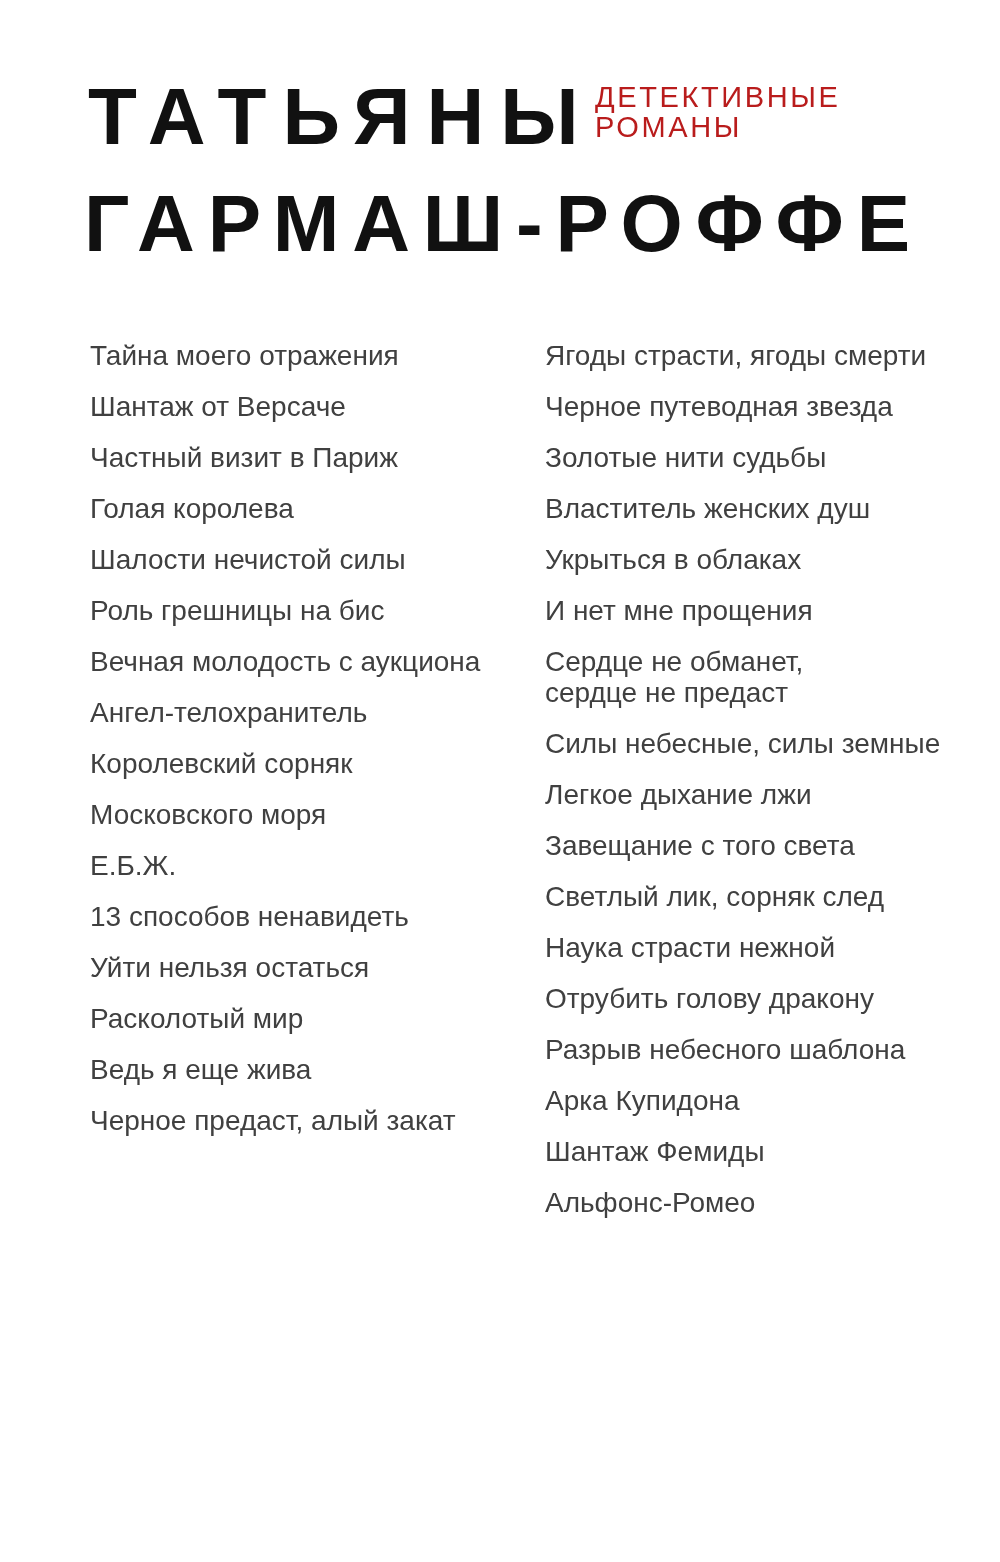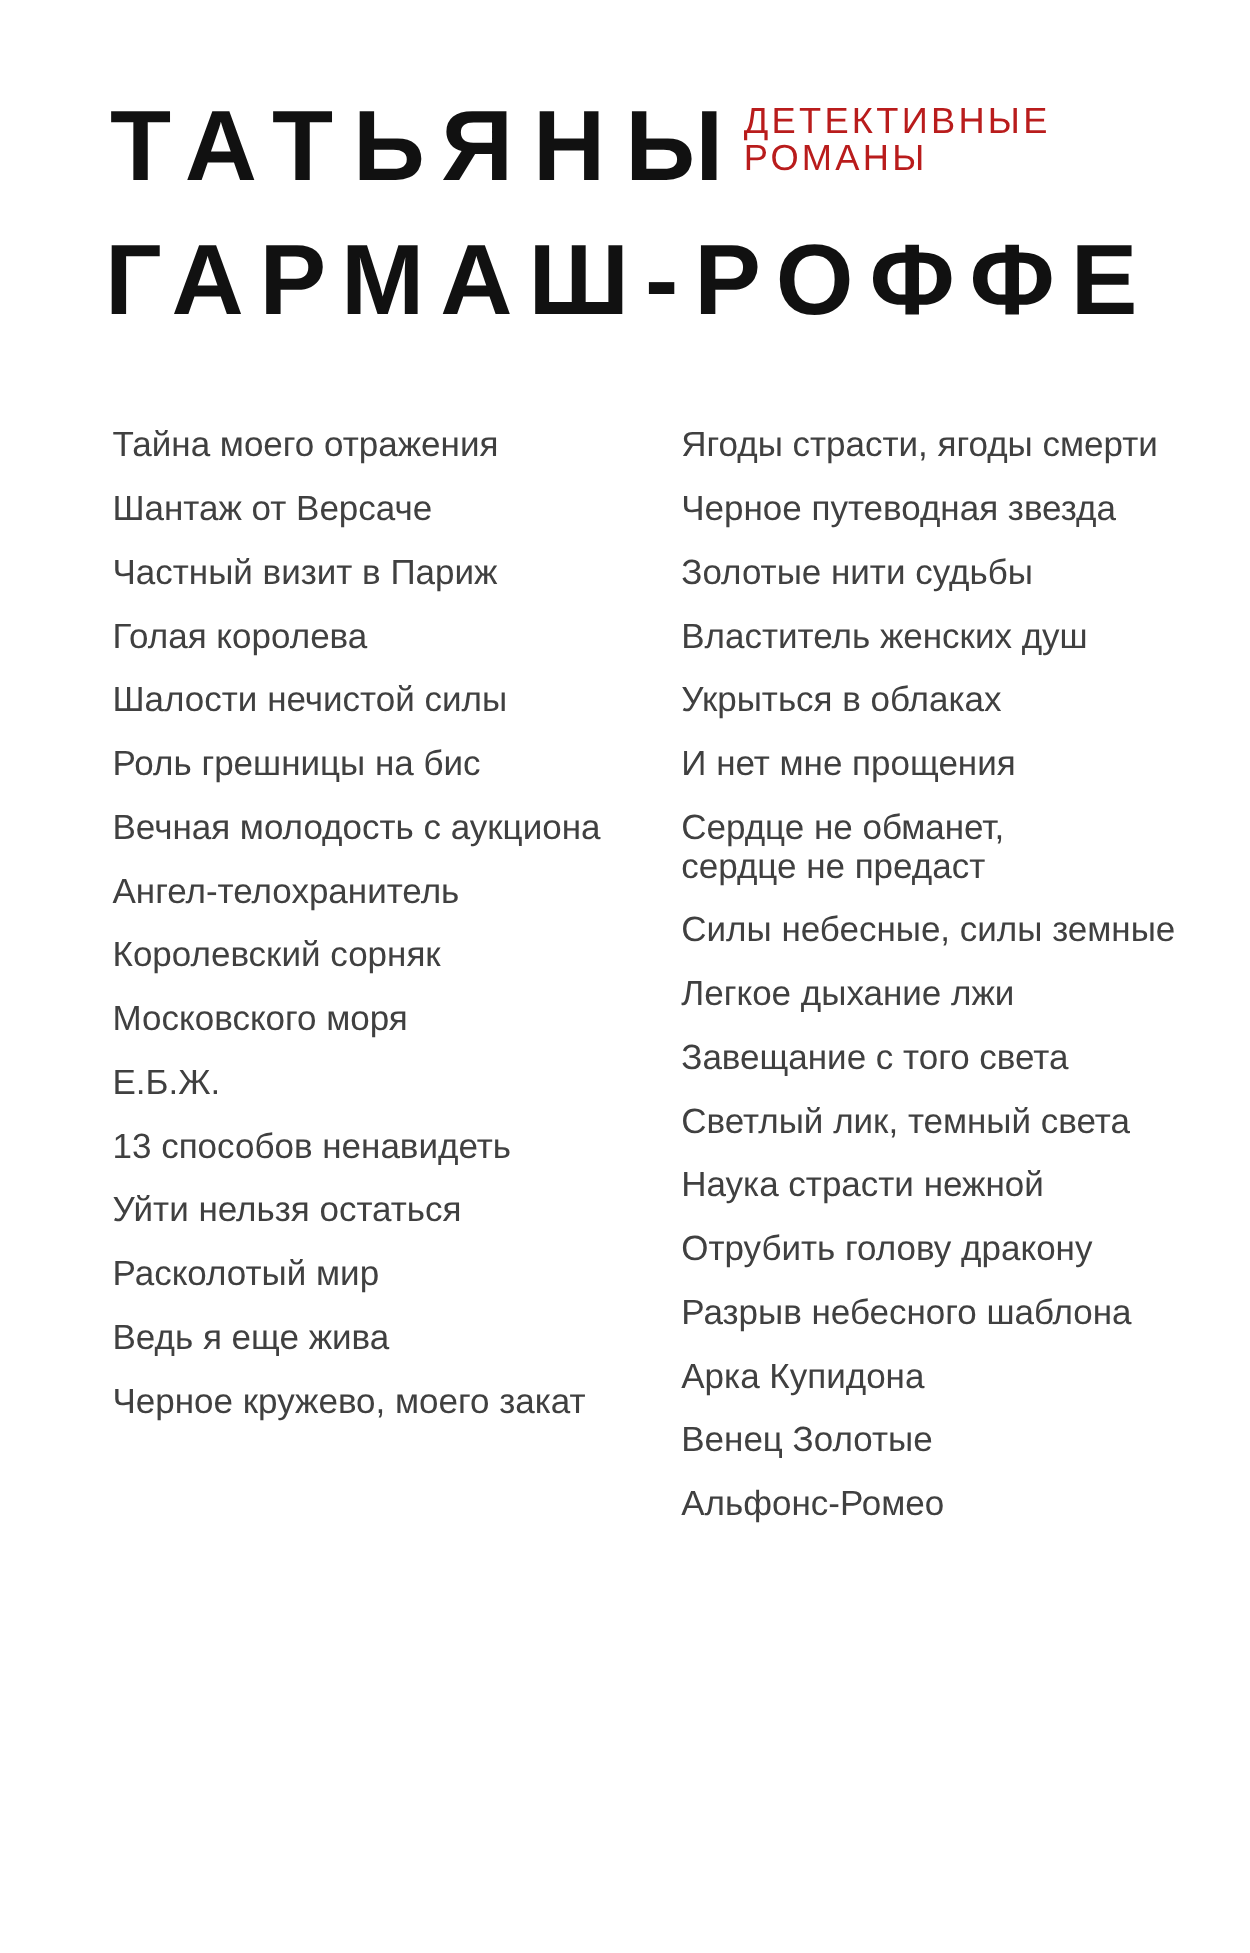--- a/index.html
+++ b/index.html
@@ -120,21 +120,21 @@
         <div class="book-item">
           <span class="book-line">Уйти нельзя остаться</span>
         </div>
         <div class="book-item">
           <span class="book-line">Расколотый мир</span>
         </div>
         <div class="book-item">
           <span class="book-line">Ведь я еще жива</span>
         </div>
         <div class="book-item">
-          <span class="book-line">Черное кружево, моего закат</span>
+          <span class="book-line">Черное предаст, алый закат</span>
         </div>
       </div>
     <div class="col col-right" id="col-right">
         <div class="book-item">
           <span class="book-line">Ягоды страсти, ягоды смерти</span>
         </div>
         <div class="book-item">
           <span class="book-line">Черное путеводная звезда</span>
         </div>
         <div class="book-item">
@@ -156,36 +156,36 @@
         <div class="book-item">
           <span class="book-line">Силы небесные, силы земные</span>
         </div>
         <div class="book-item">
           <span class="book-line">Легкое дыхание лжи</span>
         </div>
         <div class="book-item">
           <span class="book-line">Завещание с того света</span>
         </div>
         <div class="book-item">
-          <span class="book-line">Светлый лик, темный света</span>
+          <span class="book-line">Светлый лик, сорняк след</span>
         </div>
         <div class="book-item">
           <span class="book-line">Наука страсти нежной</span>
         </div>
         <div class="book-item">
           <span class="book-line">Отрубить голову дракону</span>
         </div>
         <div class="book-item">
           <span class="book-line">Разрыв небесного шаблона</span>
         </div>
         <div class="book-item">
           <span class="book-line">Арка Купидона</span>
         </div>
         <div class="book-item">
-          <span class="book-line">Венец Золотые</span>
+          <span class="book-line">Шантаж Фемиды</span>
         </div>
         <div class="book-item">
           <span class="book-line">Альфонс-Ромео</span>
         </div>
       </div>
   </main>
 
 </div>
 
 </body></html>

